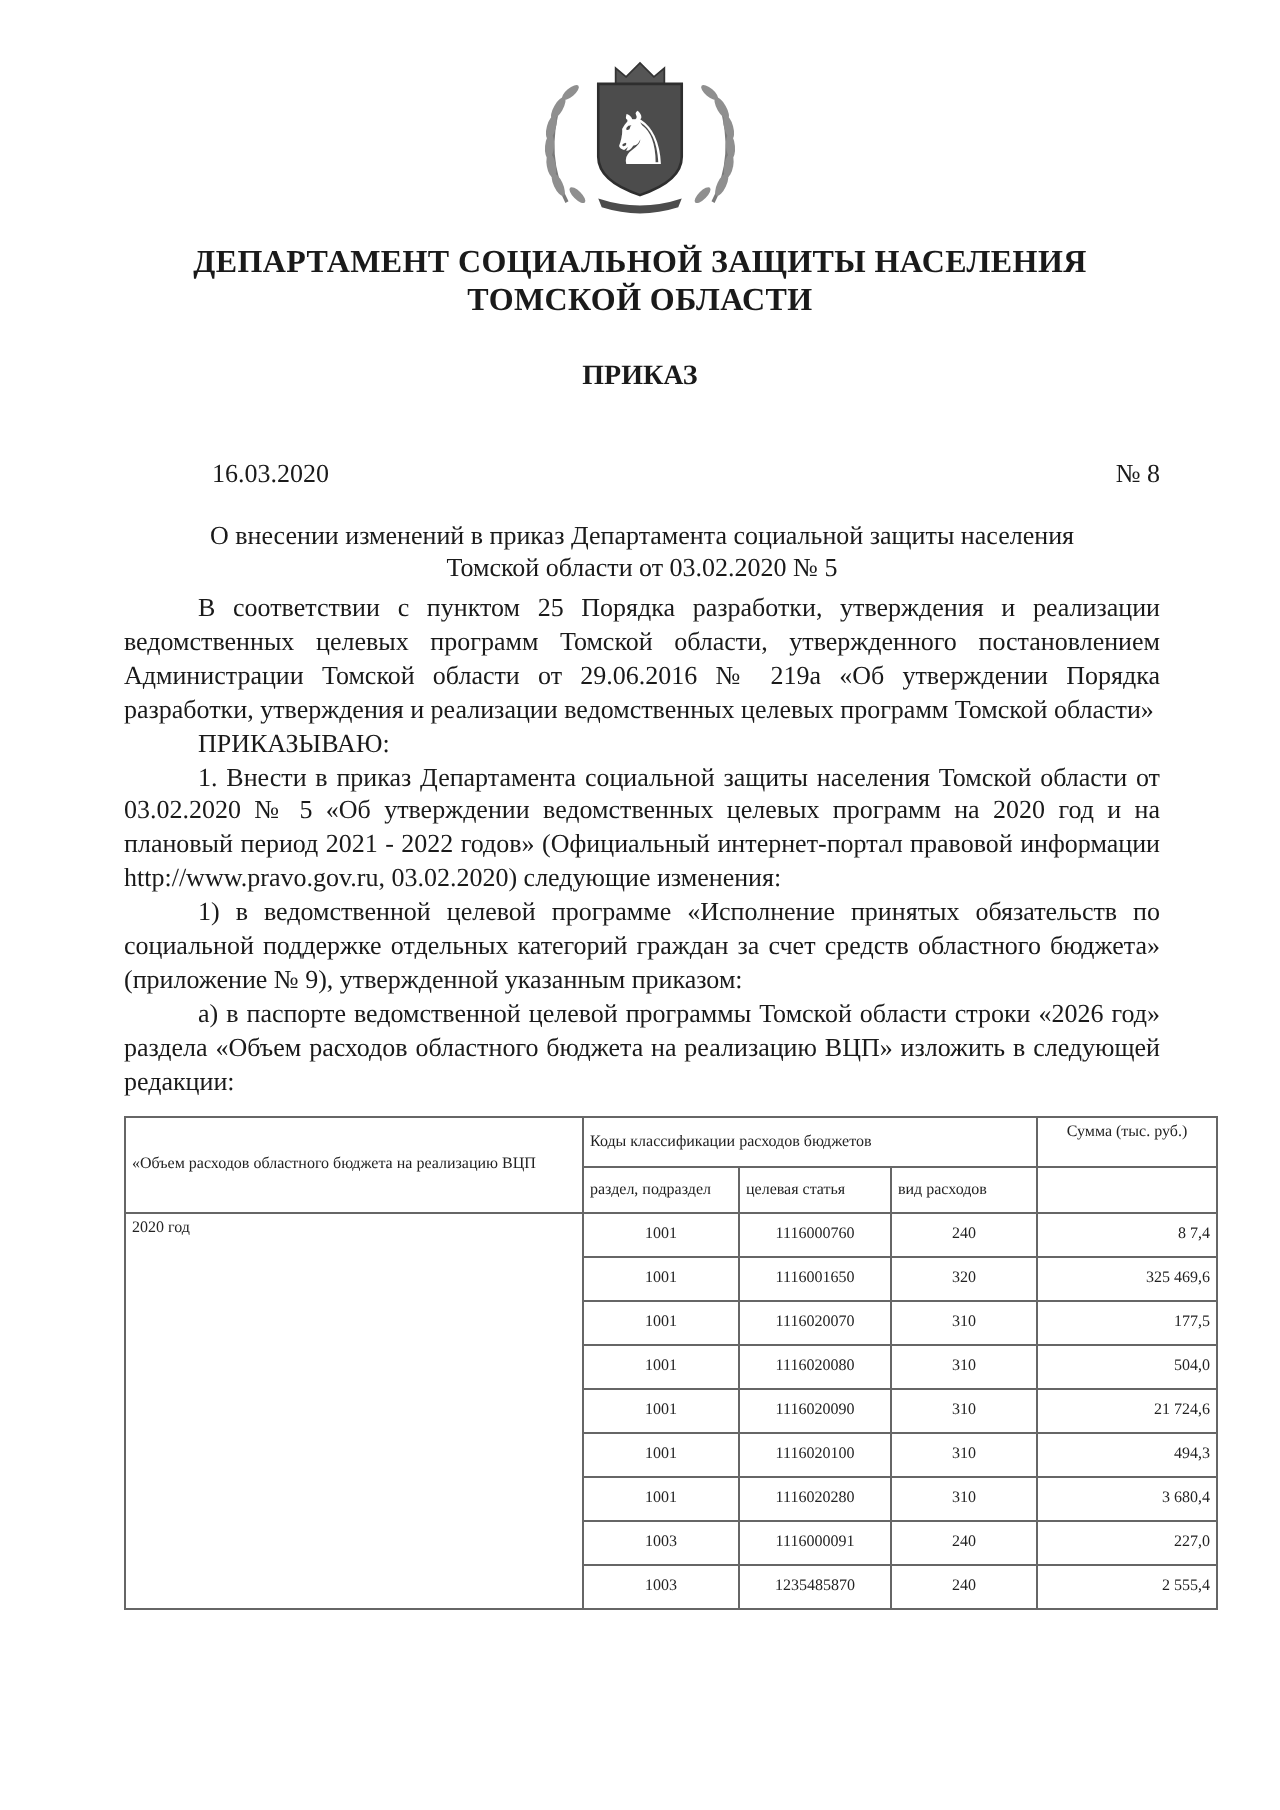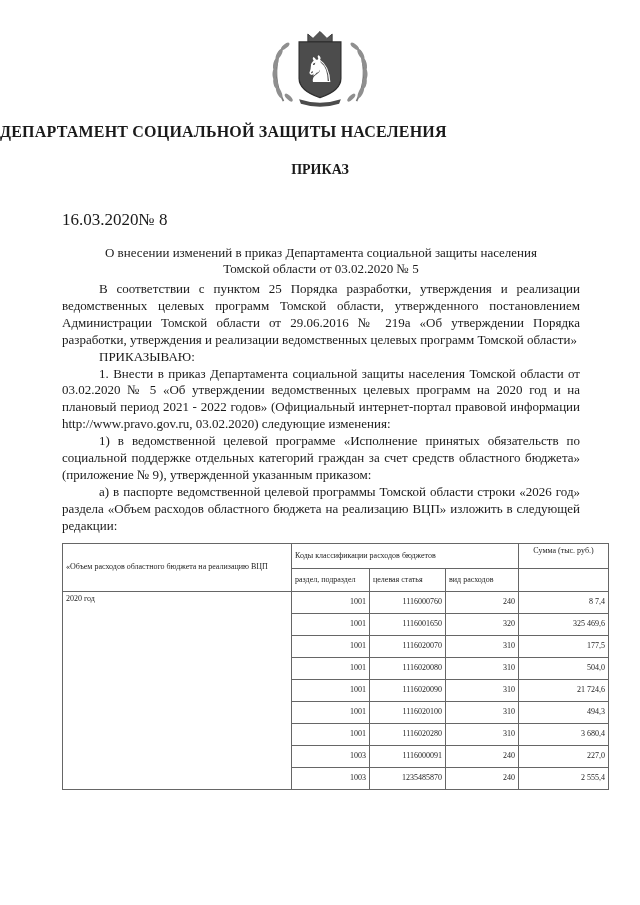--- a/index.html
+++ b/index.html
@@ -13,40 +13,41 @@
     overflow:hidden;
     box-sizing:border-box;
   }
   .emblem{
     width:140px;height:80px;
     margin:28px auto 0 auto;
     display:flex;justify-content:center;align-items:center;
   }
   .org-name{
     margin-top:14px;
-    text-align:left;
+    text-align:center;
     font-weight:bold;
     font-size:16px;
     line-height:19px;
     letter-spacing:0.2px;
   }
   .doc-type{
     margin-top:21px;
     text-align:center;
     font-weight:bold;
     font-size:14px;
   }
   .content{
     padding:0 60px 0 62px;
   }
   .date-row{
     margin-top:32px;
     display:flex;
-    justify-content:flex-start;
-    font-size:17px;
+    justify-content:space-between;
+    font-size:13px;
+    margin-left:44px;
   }
   .subject{
     margin-top:15px;
     text-align:center;
     font-size:13px;
     line-height:16px;
   }
   .body-text{margin-top:4px;}
   .body-text p{
     margin:0;
@@ -74,21 +75,21 @@
   .col-object{width:229px;}
   .col-razdel{width:78px;}
   .col-stat{width:76px;}
   .col-vid{width:73px;}
   .col-sum{width:90px;}
   .cell-object{vertical-align:middle;text-align:left;}
   .cell-codes{vertical-align:middle;text-align:left;height:20px;}
   .cell-sumh{vertical-align:top;text-align:center;height:20px;}
   .cell-sub{vertical-align:middle;text-align:left;height:18px;}
   .cell-year{vertical-align:top;text-align:left;padding-top:4px;}
-  .cell-num{text-align:right;height:17px;vertical-align:middle;}
+  .cell-num{text-align:center;height:17px;vertical-align:middle;}
   .cell-amount{text-align:right;padding-right:6px;vertical-align:middle;}
 </style>
 </head>
 <body>
 
 <div class="page">
 
   <div class="emblem">
     <svg width="140" height="80" viewBox="0 0 160 92">
 
@@ -119,20 +120,21 @@
       <path d="M66,16 L66,7 L72,12 L80,4 L88,12 L94,7 L94,16 Z" fill="#555555" stroke="#333" stroke-width="1"></path>
 
       <path d="M56,16 L104,16 L104,58 Q104,72 80,80 Q56,72 56,58 Z" fill="#4c4c4c" stroke="#2e2e2e" stroke-width="1.5"></path>
 
       <text x="80" y="62" font-size="42" fill="#ffffff" text-anchor="middle" font-family="'DejaVu Sans',sans-serif">♞</text>
     </svg>
   </div>
 
   <div class="org-name">
     <div>ДЕПАРТАМЕНТ СОЦИАЛЬНОЙ ЗАЩИТЫ НАСЕЛЕНИЯ</div>
+    <div>ТОМСКОЙ ОБЛАСТИ</div>
   </div>
 
   <div class="doc-type">ПРИКАЗ</div>
 
   <div class="content">
     <div class="date-row">
       <span>16.03.2020</span>
       <span>№ 8</span>
     </div>
 

